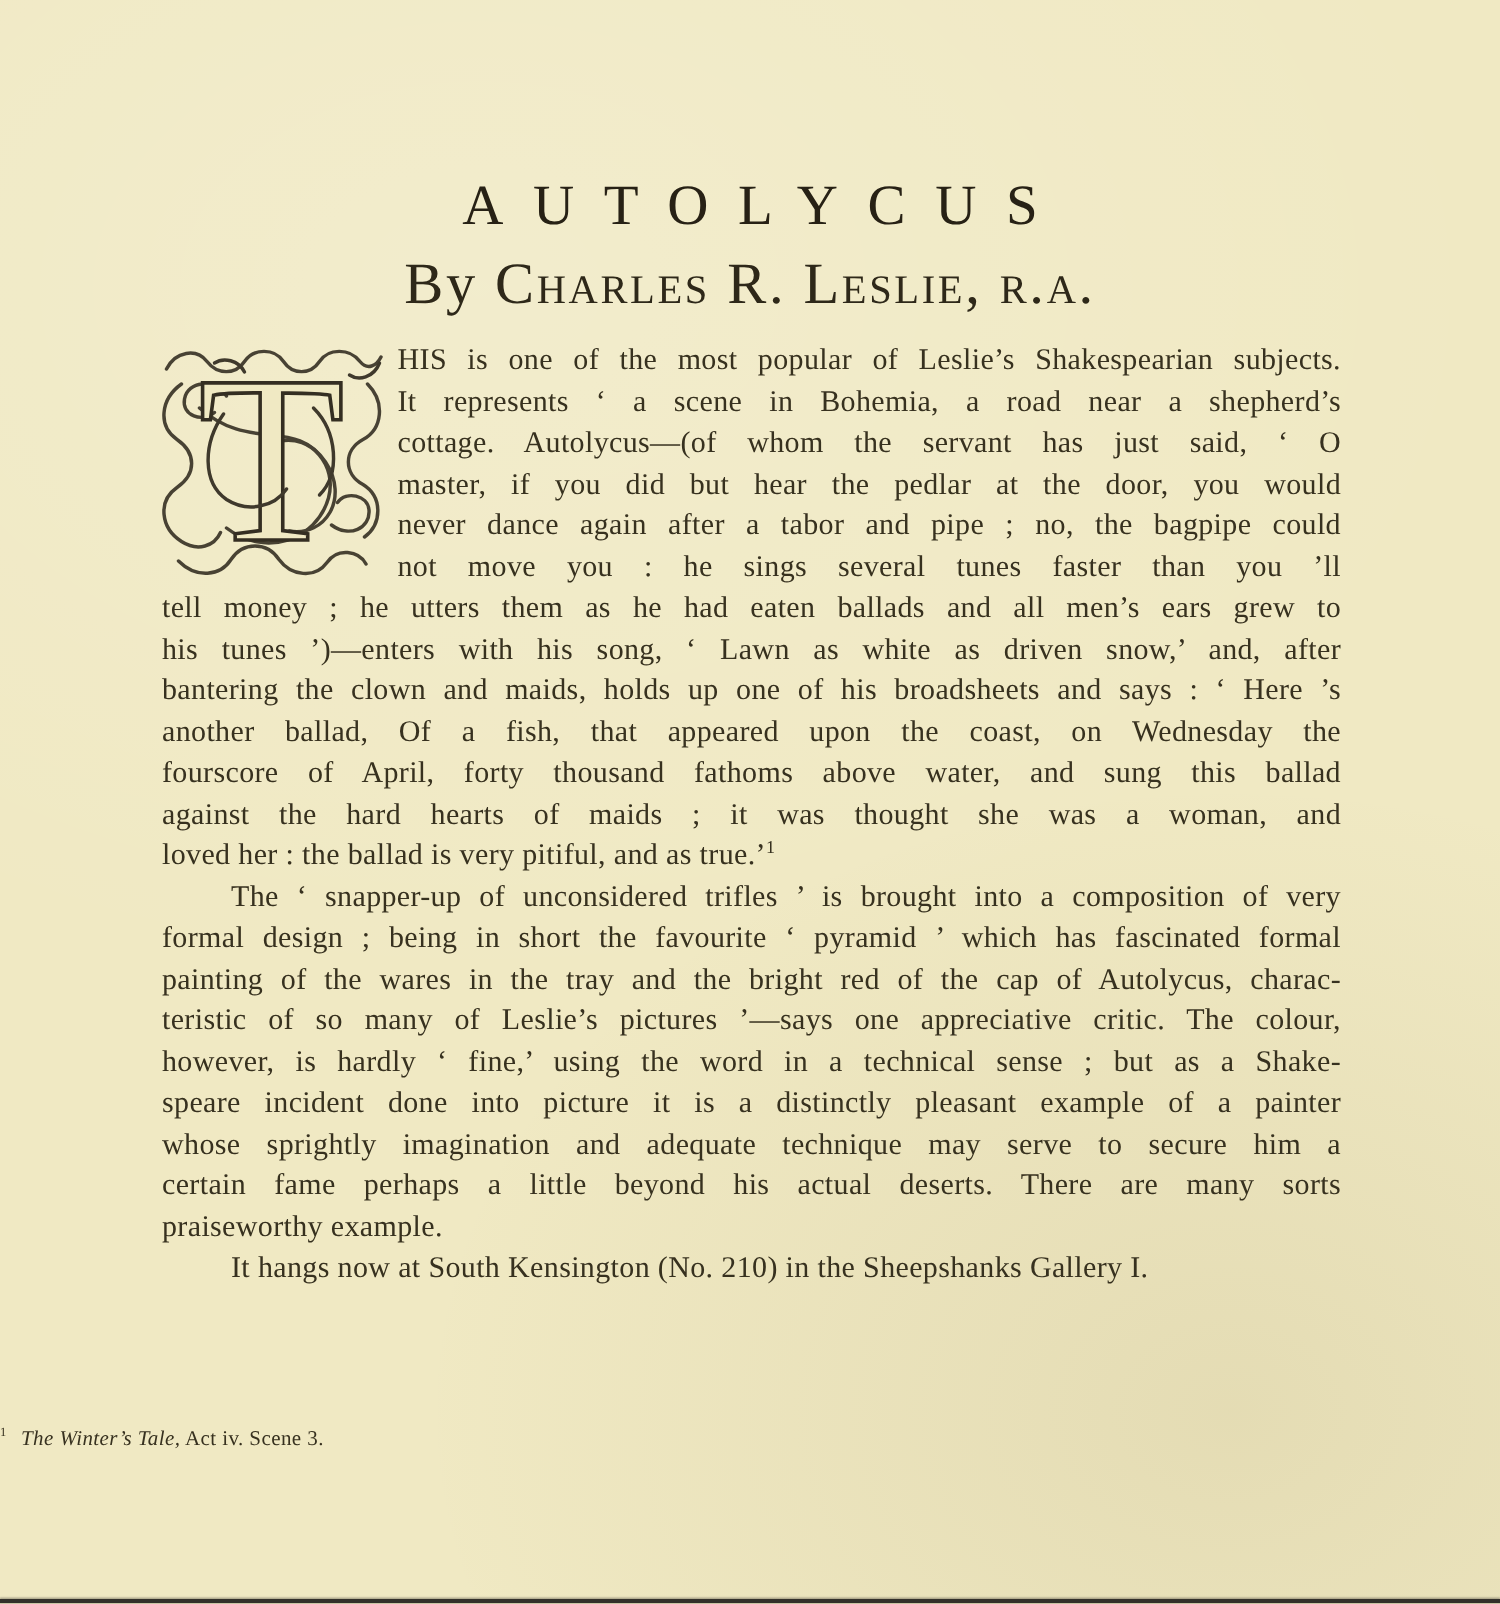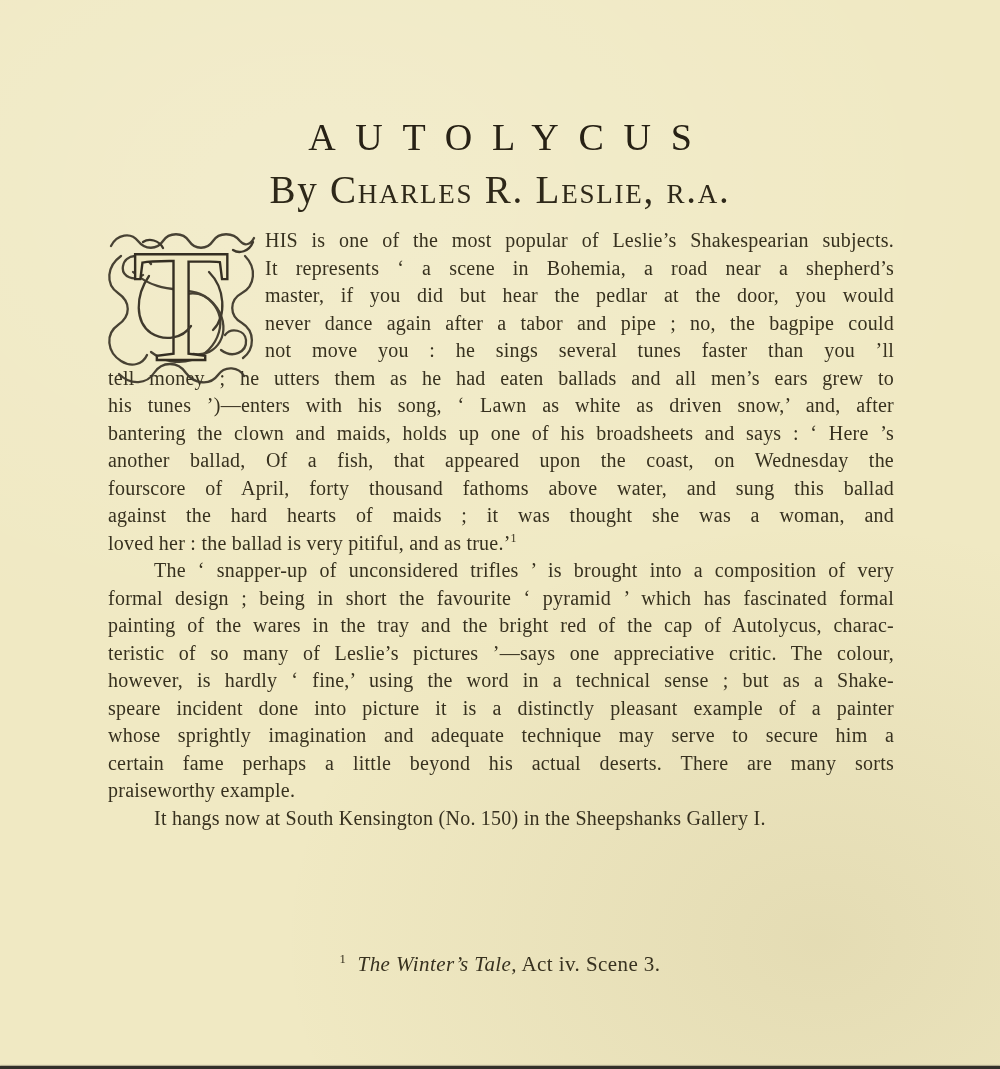--- a/index.html
+++ b/index.html
@@ -62,22 +62,22 @@
     letter-spacing: 0;
   }
   .dropcap {
     position: absolute;
     left: -3px; top: 3px;
     width: 152px; height: 160px;
   }
   .footnote {
     position: absolute;
     top: 952px; left: 0; right: 0;
-    text-align: center;
-    font-size: 21px;
+    text-align: left;
+    font-size: 14px;
     color: #37311f;
     letter-spacing: 0.02em;
   }
   .footnote .work { font-style: italic; }
   .footnote .fnref { margin-right: 6px; }
   .bottom-edge {
     position: absolute;
     left: 0; right: 0; bottom: 0;
     height: 3px;
     background: #33302a;
@@ -115,20 +115,21 @@
         <path d="M44,46 C30,66 30,92 46,103 C60,112 78,108 86,96"></path>
         <path d="M104,42 C120,58 122,86 108,100"></path>
         <path d="M58,18 C54,10 44,8 38,12"></path>
         <path d="M148,12 C144,22 134,24 128,20"></path>
       </g>
     </svg>
 
     <div>
       <div class="line wrapped">HIS is one of the most popular of Leslie’s Shakespearian subjects.</div>
       <div class="line wrapped">It represents ‘ a scene in Bohemia, a road near a shepherd’s</div>
+      <div class="line wrapped">cottage. Autolycus—(of whom the servant has just said, ‘ O</div>
       <div class="line wrapped">master, if you did but hear the pedlar at the door, you would</div>
       <div class="line wrapped">never dance again after a tabor and pipe ; no, the bagpipe could</div>
       <div class="line wrapped">not move you : he sings several tunes faster than you ’ll</div>
       <div class="line">tell money ; he utters them as he had eaten ballads and all men’s ears grew to</div>
       <div class="line">his tunes ’)—enters with his song, ‘ Lawn as white as driven snow,’ and, after</div>
       <div class="line">bantering the clown and maids, holds up one of his broadsheets and says : ‘ Here ’s</div>
       <div class="line">another ballad, Of a fish, that appeared upon the coast, on Wednesday the</div>
       <div class="line">fourscore of April, forty thousand fathoms above water, and sung this ballad</div>
       <div class="line">against the hard hearts of maids ; it was thought she was a woman, and</div>
       <div class="line lastline"><span>loved her : the ballad is very pitiful, and as true.’</span><sup class="fnref">1</sup></div>
@@ -140,21 +141,21 @@
       <div class="line">painting of the wares in the tray and the bright red of the cap of Autolycus, charac-</div>
       <div class="line">teristic of so many of Leslie’s pictures ’—says one appreciative critic. The colour,</div>
       <div class="line">however, is hardly ‘ fine,’ using the word in a technical sense ; but as a Shake-</div>
       <div class="line">speare incident done into picture it is a distinctly pleasant example of a painter</div>
       <div class="line">whose sprightly imagination and adequate technique may serve to secure him a</div>
       <div class="line">certain fame perhaps a little beyond his actual deserts. There are many sorts</div>
       <div class="line lastline">praiseworthy example.</div>
     </div>
 
     <div>
-      <div class="line lastline indent">It hangs now at South Kensington (No. 150) in the Sheepshanks Gallery I.</div>
+      <div class="line lastline indent">It hangs now at South Kensington (No. 210) in the Sheepshanks Gallery I.</div>
     </div>
 
   </div>
 
   <div class="footnote">
     <sup class="fnref">1</sup>
     <span class="work">The Winter’s Tale,</span>
     <span>Act iv. Scene 3.</span>
   </div>
 

